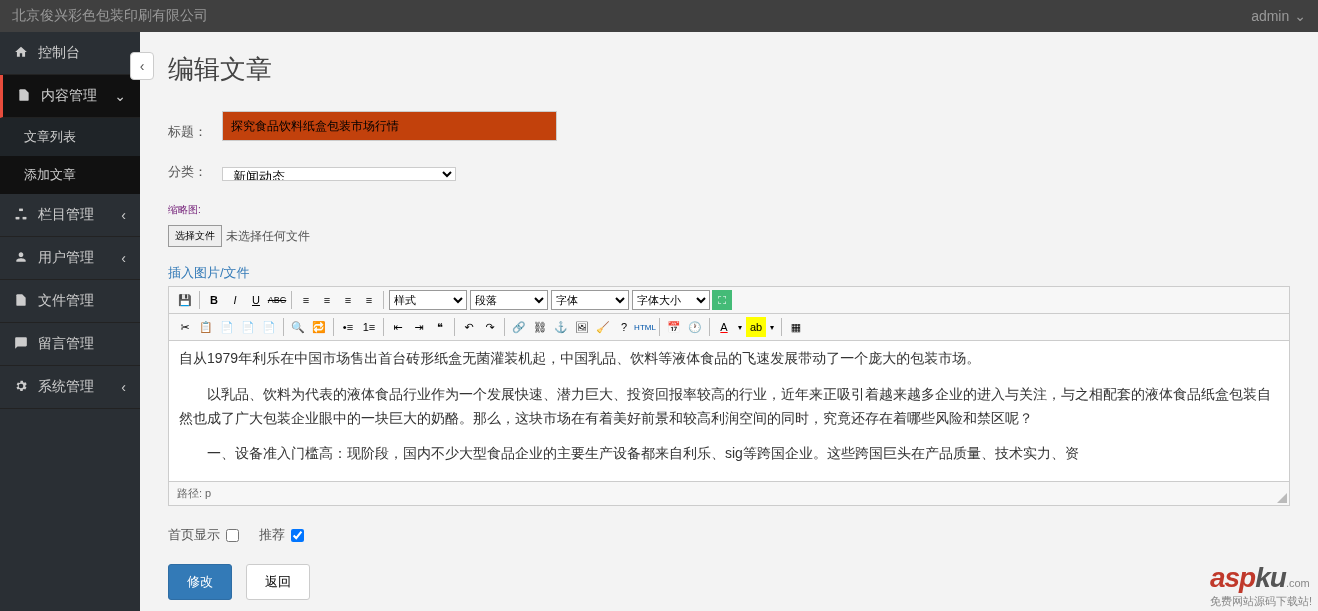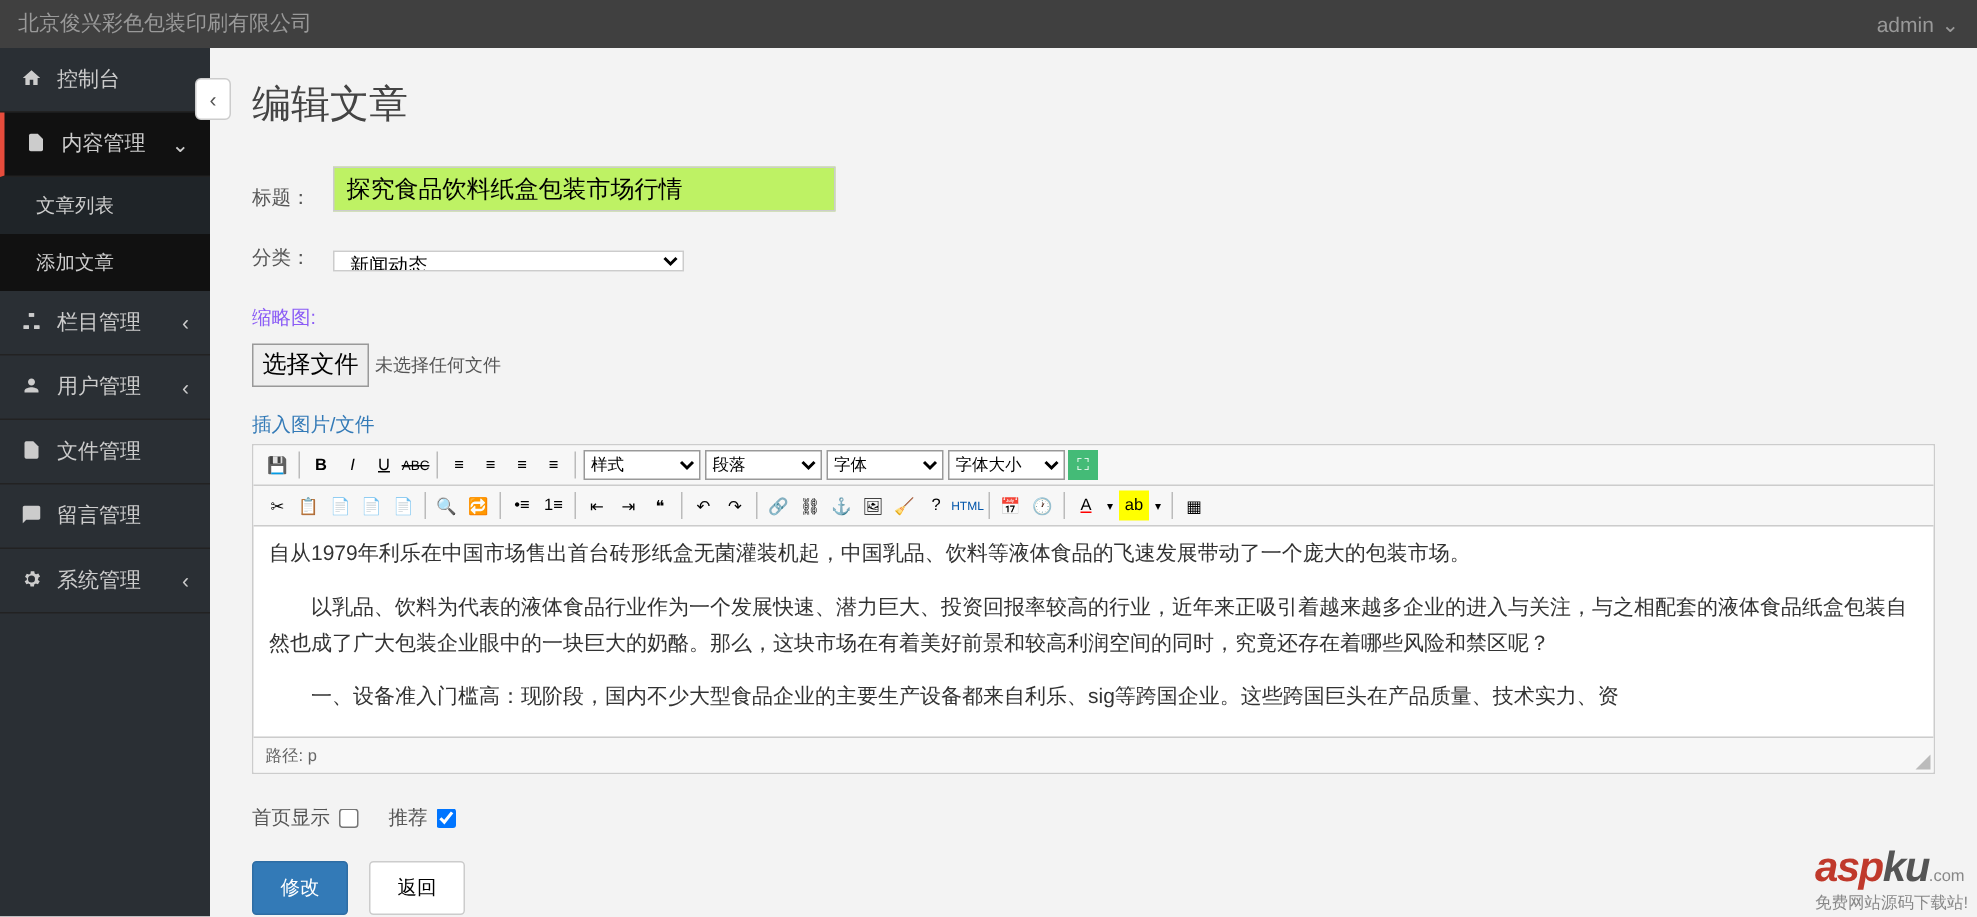--- a/index.html
+++ b/index.html
@@ -12,25 +12,25 @@
 .sidebar-item{display:flex;align-items:center;padding:12px 14px;cursor:pointer;border-bottom:1px solid #222;justify-content:space-between}
 .sidebar-item.active{background:#111;border-left:3px solid #e74c3c}
 .sidebar-item-left{display:flex;align-items:center;gap:10px}
 .submenu{background:#1f2428}
 .submenu-item{padding:10px 14px 10px 24px;cursor:pointer;font-size:13px}
 .submenu-item.active{background:#111}
 .content{flex:1;padding:20px 28px;overflow:auto;background:#f3f3f3}
 .page-title{font-size:26px;font-weight:normal;color:#444;margin-bottom:24px}
 .form-row{display:flex;align-items:flex-end;margin-bottom:22px;font-size:13px;color:#555}
 .form-label{width:54px}
-.text-input{width:335px;height:30px;border:1px solid #ccc;background:#bef264;padding:0 8px;font-size:16px}
+.text-input{width:335px;height:30px;border:1px solid #ccc;background:#c2410c;padding:0 8px;font-size:12px}
 .select-input{width:234px;height:14px;border:1px solid #ccc;background:#fff;padding:0 6px;font-size:13px}
-.thumb-label{font-size:13px;color:#8b5cf6;display:block;margin-bottom:8px}
+.thumb-label{font-size:10px;color:#701a75;display:block;margin-bottom:8px}
 .file-row{display:flex;align-items:center;gap:4px;margin-bottom:16px}
-.file-btn{border:1px solid #999;background:#eee;padding:3px 6px;font-size:16px;cursor:pointer}
+.file-btn{border:1px solid #999;background:#eee;padding:3px 6px;font-size:10px;cursor:pointer}
 .file-status{font-size:12px;color:#555}
 .insert-link{color:#337ab7;font-size:13px;cursor:pointer;display:inline-block;margin-bottom:4px}
 .editor-wrap{border:1px solid #ccc;background:#fff}
 .toolbar{border-bottom:1px solid #ccc;padding:3px 6px;display:flex;align-items:center;flex-wrap:wrap;gap:1px;background:#f7f7f7}
 .tb-btn{width:20px;height:20px;display:inline-flex;align-items:center;justify-content:center;font-size:11px;cursor:pointer;border:1px solid transparent}
 .tb-sep{width:1px;height:18px;background:#bbb;margin:0 3px}
 .tb-select{height:20px;font-size:11px;border:1px solid #999;background:#fff;margin:0 1px}
 .tb-save{color:#4169e1}
 .tb-bold{font-weight:bold}
 .tb-italic{font-style:italic}

